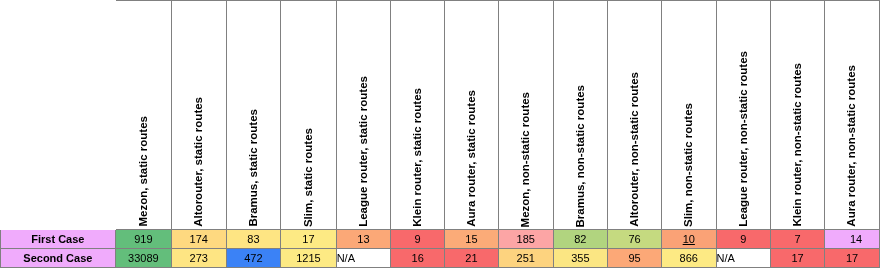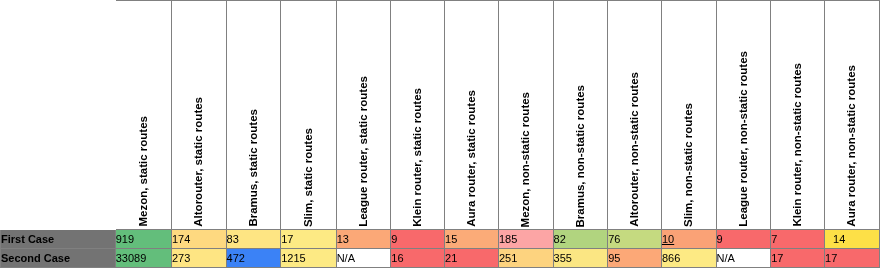--- a/index.html
+++ b/index.html
@@ -38,28 +38,28 @@
     display:inline-block;
     color:#000000;
   }
   .corner{
     background:#ffffff;
     border:1px solid transparent !important;
   }
   .rowlabel{
     font-weight:bold;
     font-size:11.5px;
-    text-align:left;
+    text-align:center;
     padding-left:3px;
-    background:#737373;
+    background:#f0abfc;
     color:#000000;
     height:18px;
   }
   .val{
-    text-align:left;
+    text-align:center;
     padding-right:3px;
     font-size:11.5px;
     color:#000000;
     height:18px;
   }
   .val.na{ text-align:left; padding-right:0; }
 </style>
 </head>
 <body>
 
@@ -110,21 +110,21 @@
           <td class="val" style="background: rgb(253, 234, 132);">17</td>
           <td class="val" style="background: rgb(251, 168, 119);">13</td>
           <td class="val" style="background: rgb(248, 105, 107);">9</td>
           <td class="val" style="background: rgb(251, 171, 120);">15</td>
           <td class="val" style="background: #fca5a5;">185</td>
           <td class="val" style="background: rgb(177, 212, 127);">82</td>
           <td class="val" style="background: rgb(197, 218, 128);">76</td>
           <td class="val" style="background: rgb(250, 162, 118); text-decoration: underline;">10</td>
           <td class="val" style="background: rgb(248, 105, 107);">9</td>
           <td class="val" style="background: rgb(248, 105, 107);">7</td>
-          <td class="val" style="background: #fde047; padding-left: 8px;">14</td>
+          <td class="val" style="background: #f0abfc; padding-left: 8px;">14</td>
         </tr>
         <tr>
           <td class="rowlabel">Second Case</td>
           <td class="val" style="background: rgb(99, 190, 123);">33089</td>
           <td class="val" style="background: rgb(254, 229, 131);">273</td>
           <td class="val" style="background: #3b82f6;">472</td>
           <td class="val" style="background: rgb(253, 234, 132);">1215</td>
           <td class="val na" style="background: rgb(255, 255, 255);">N/A</td>
           <td class="val" style="background: rgb(248, 105, 107);">16</td>
           <td class="val" style="background: rgb(248, 105, 107); margin-top: 44px;">21</td>

